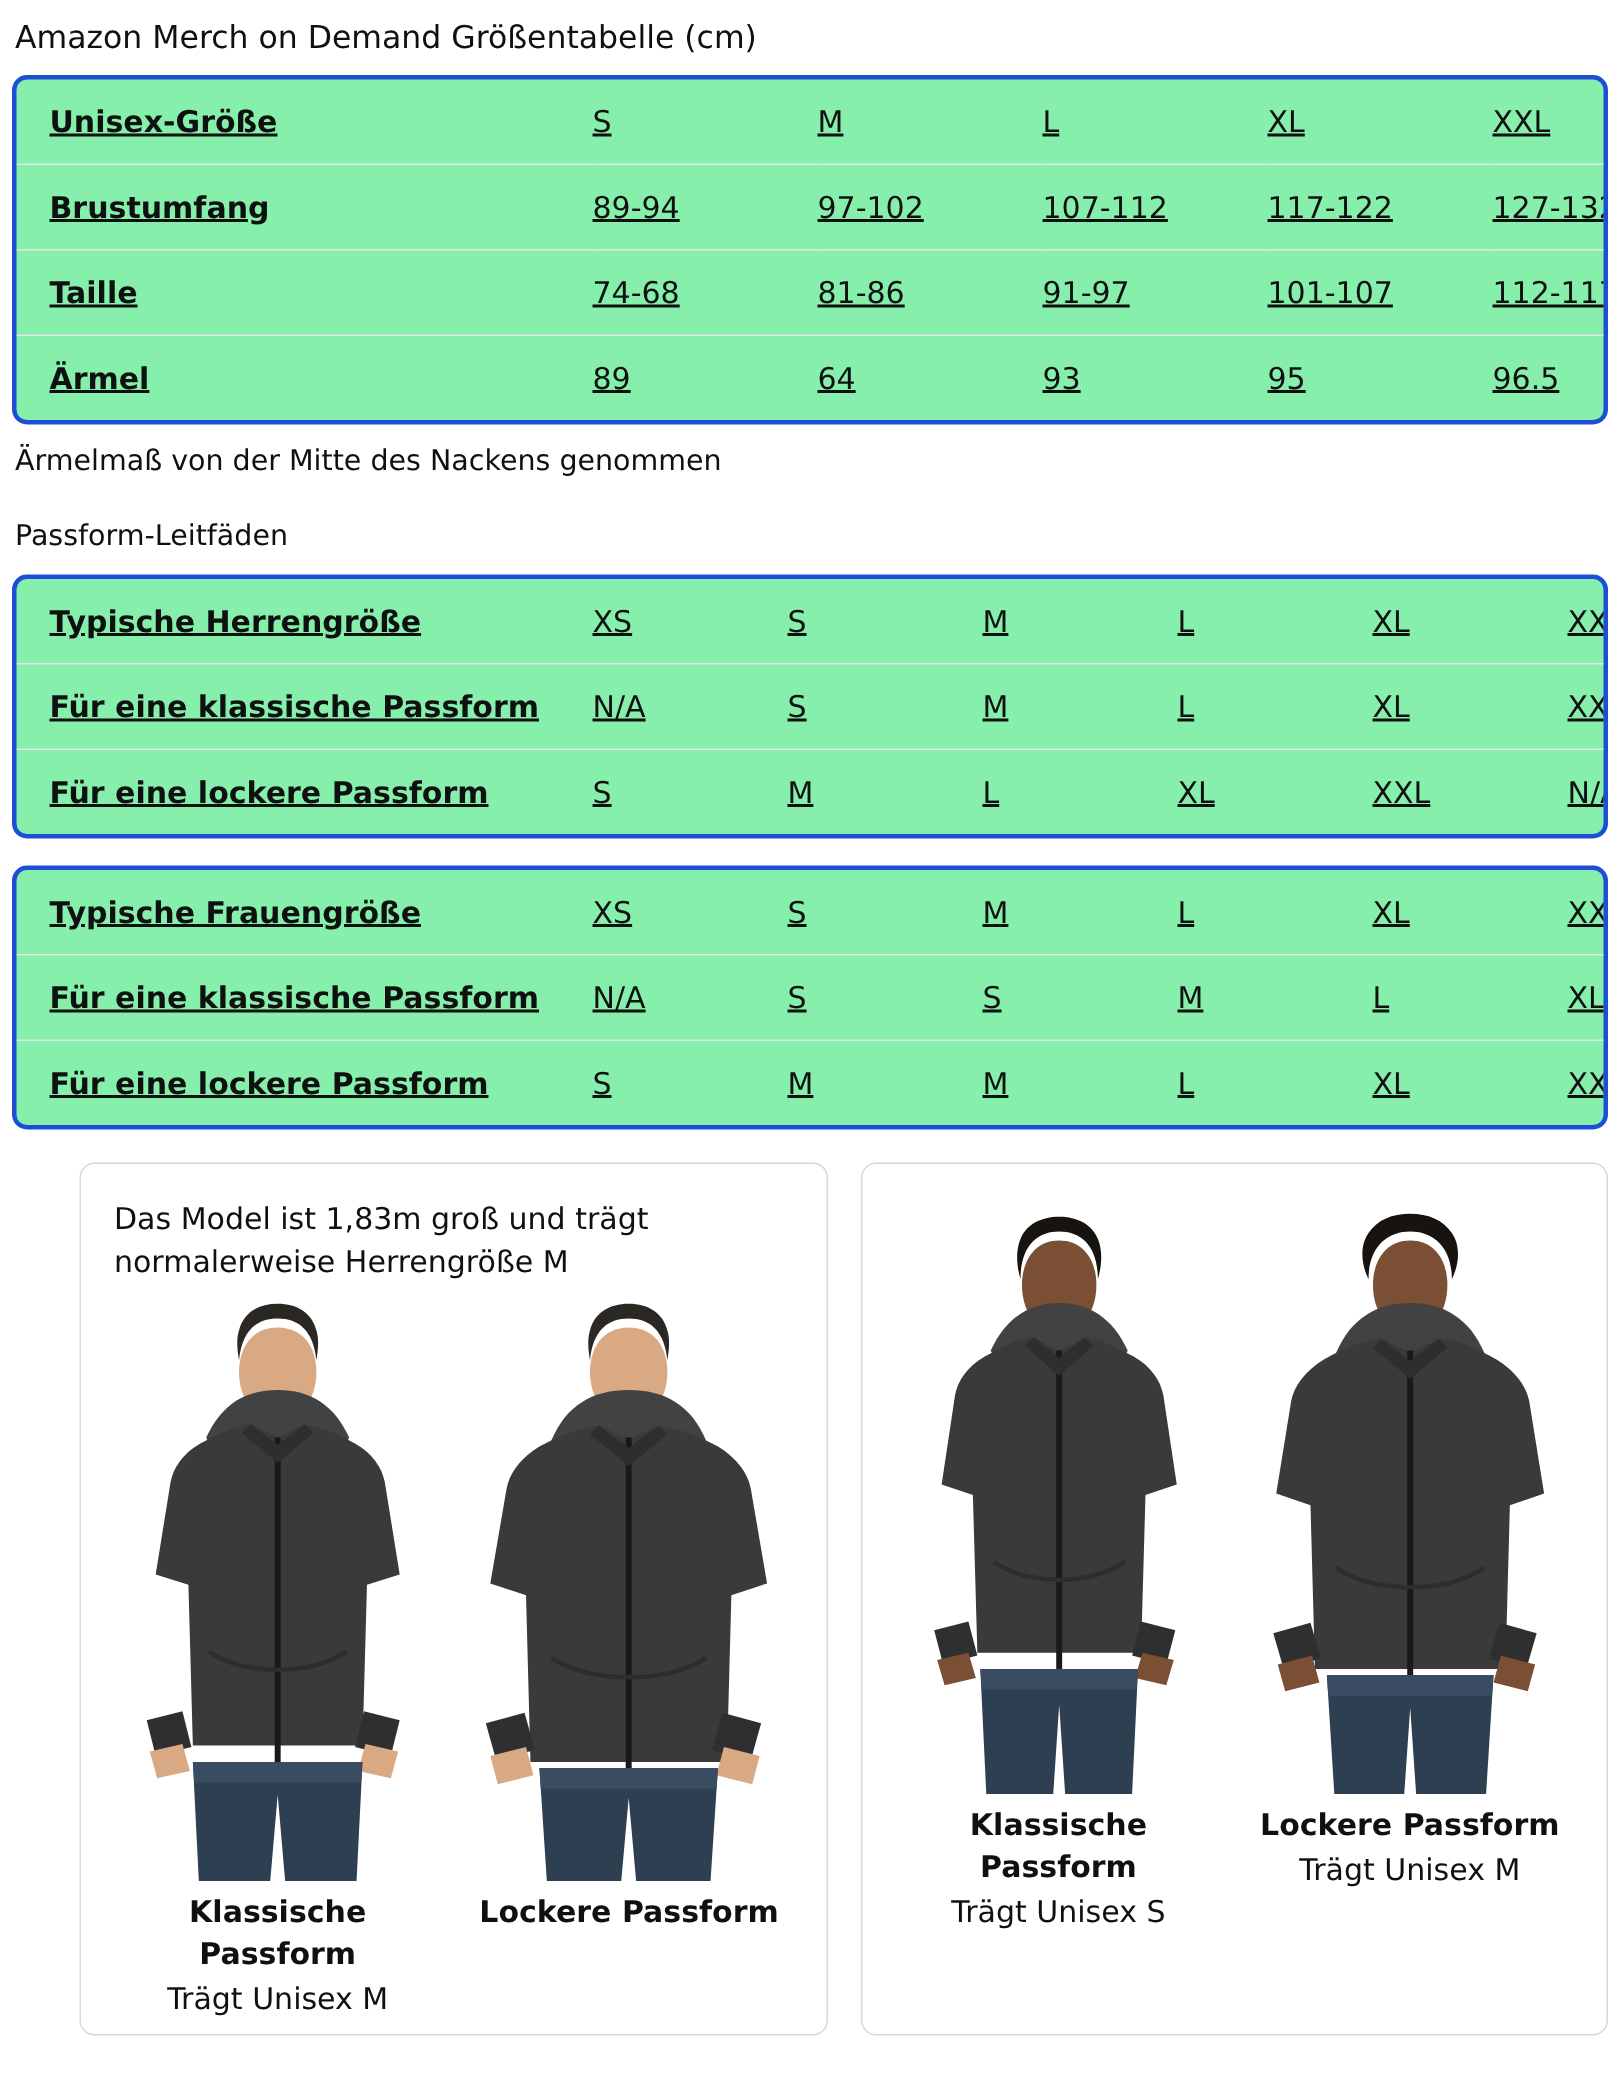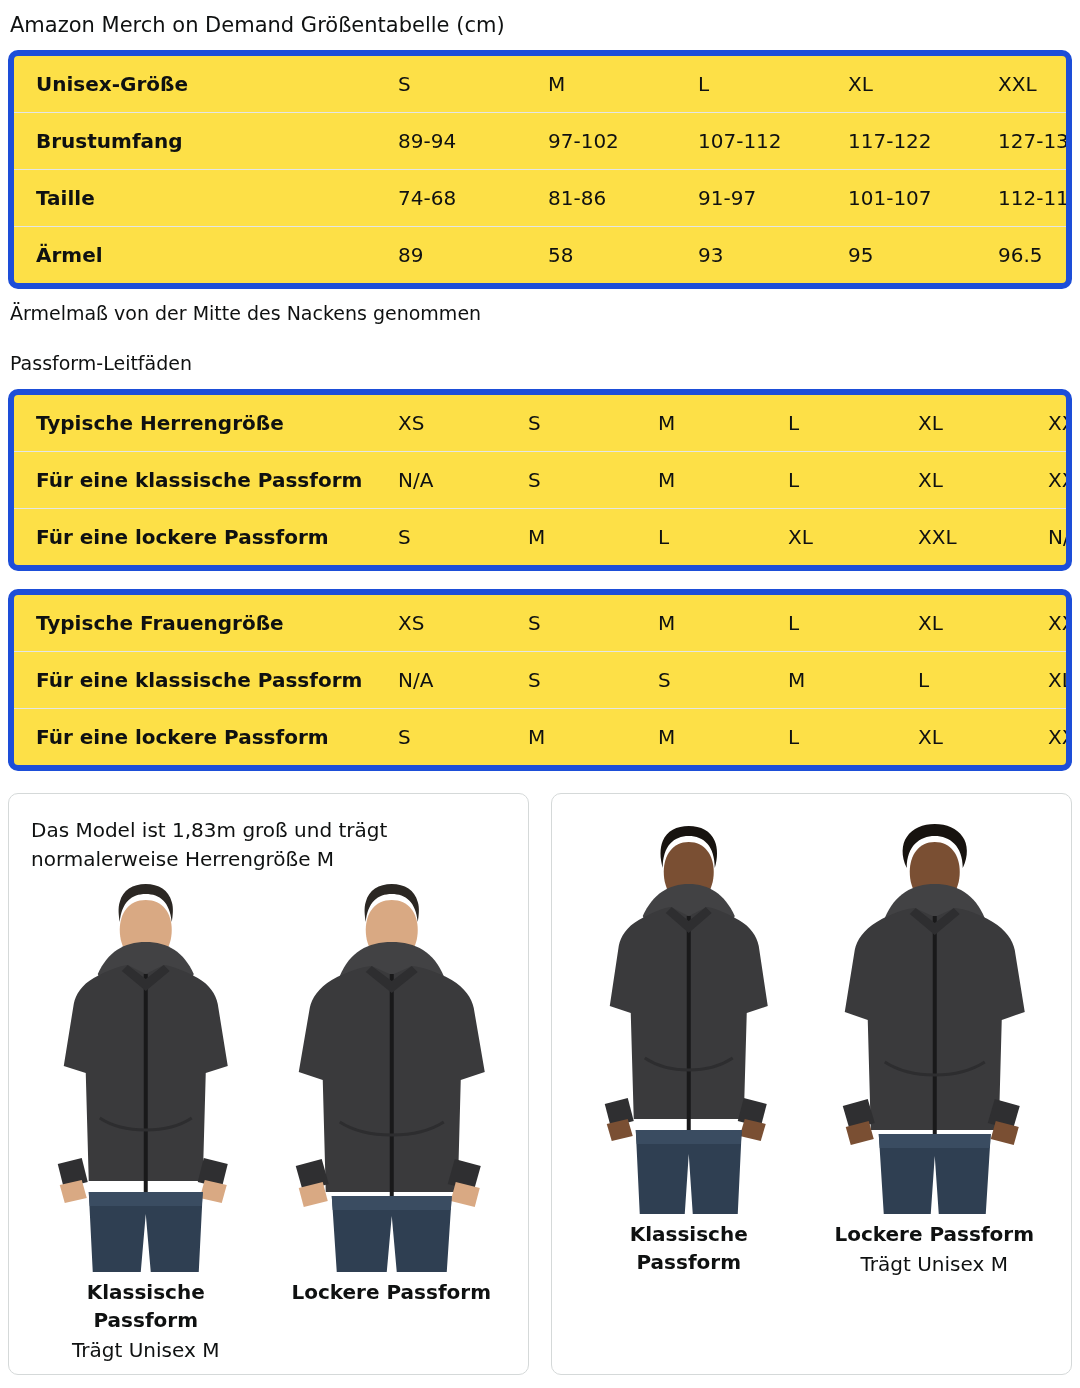--- a/index.html
+++ b/index.html
@@ -34,24 +34,25 @@
     font-weight: 400;
   }
   .section-label {
     font-size: 19px;
     line-height: 28px;
     color: #0f1111;
     margin: 22px 0 12px 2px;
     font-weight: 400;
   }
   .card {
-    border: 6px solid #1d4ed8;
+    border: 3px solid #1d4ed8;
     border-radius: 10px;
     overflow: hidden;
-    background: #fde047;
+    background: #86efac;
+    text-decoration: underline;
   }
   table.sizetable {
     width: 100%;
     border-collapse: collapse;
     table-layout: fixed;
   }
   table.sizetable td {
     padding: 15px 10px 15px 0;
     font-size: 20px;
     line-height: 26px;
@@ -78,20 +79,21 @@
 
   table.fit td.rowhead { width: 352px; }
   table.fit td.val { width: 120px; }
 
   .spacer-18 { height: 18px; }
 
   .model-row {
     display: flex;
     gap: 22px;
     margin-top: 22px;
+    margin-left: 45px;
   }
   .model-card {
     flex: 1 1 0;
     border: 1px solid #d5d9d9;
     border-radius: 10px;
     padding: 22px 22px 10px 22px;
     box-sizing: border-box;
   }
   .model-caption {
     font-size: 20px;
@@ -159,21 +161,21 @@
           <td class="rowhead">Taille</td>
           <td class="val">74-68</td>
           <td class="val">81-86</td>
           <td class="val">91-97</td>
           <td class="val">101-107</td>
           <td class="val">112-117</td>
         </tr>
         <tr>
           <td class="rowhead">Ärmel</td>
           <td class="val">89</td>
-          <td class="val">58</td>
+          <td class="val">64</td>
           <td class="val">93</td>
           <td class="val">95</td>
           <td class="val">96.5</td>
         </tr>
       </tbody>
     </table>
   </div>
 
   <div class="note">Ärmelmaß von der Mitte des Nackens genommen</div>
 
@@ -323,20 +325,21 @@
             <path d="M93 83 l17 14 l17 -14 l6 6 l-23 20 l-23 -20z" fill="#2e2e30"></path>
             <path d="M66 234 q18 12 44 12 q26 0 44 -12" stroke="#2d2d2f" stroke-width="3" fill="none"></path>
             <path d="M26 280 l23 -6 l6 23 l-23 6z" fill="#2f2f31"></path>
             <path d="M165 274 l23 6 l-6 23 l-23 -6z" fill="#2f2f31"></path>
             <path d="M28 300 l21 -5 l5 17 l-21 5z" fill="#7a4f33"></path>
             <path d="M166 295 l21 5 l-5 17 l-21 -5z" fill="#7a4f33"></path>
             <path d="M57 306 h106 l-4 84 l-45 0 l-4 -60 l-4 60 l-45 0z" fill="#2f3f52"></path>
             <path d="M57 306 h106 l-1 14 h-104z" fill="#3a4c61"></path>
           </svg>
           <div class="fit-title">Klassische Passform</div>
+          <div class="fit-sub">Trägt Unisex S</div>
         </div>
 
         <div class="figure">
           <svg class="figure-art" viewBox="0 0 220 390" preserveAspectRatio="xMidYMax meet">
             <path d="M110 18 c-16 0 -25 13 -25 30 c0 18 10 32 25 32 c15 0 25 -14 25 -32 c0 -17 -9 -30 -25 -30z" fill="#7a4f33"></path>
             <path d="M82 44 c0 -22 13 -32 28 -32 c15 0 28 10 28 32 c6 -12 5 -24 0 -31 c-6 -9 -16 -13 -28 -13 c-12 0 -22 4 -28 13 c-5 7 -6 19 0 31z" fill="#17130f"></path>
             <path d="M99 72 h22 v20 h-22z" fill="#6a4129"></path>
             <path d="M60 94 c10 -24 28 -34 50 -34 c22 0 40 10 50 34 c-8 18 -22 28 -50 28 c-28 0 -42 -10 -50 -28z" fill="#424244"></path>
             <path d="M52 98 c15 -9 28 -13 38 -14 l20 9 l20 -9 c10 1 23 5 38 14 c13 8 20 18 22 28 l10 62 l-23 8 l-3 110 l-128 0 l-3 -110 l-23 -8 l10 -62 c2 -10 9 -20 22 -28z" fill="#3a3a3c"></path>
             <path d="M108 92 l4 0 l0 218 l-4 0z" fill="#19191a"></path>

